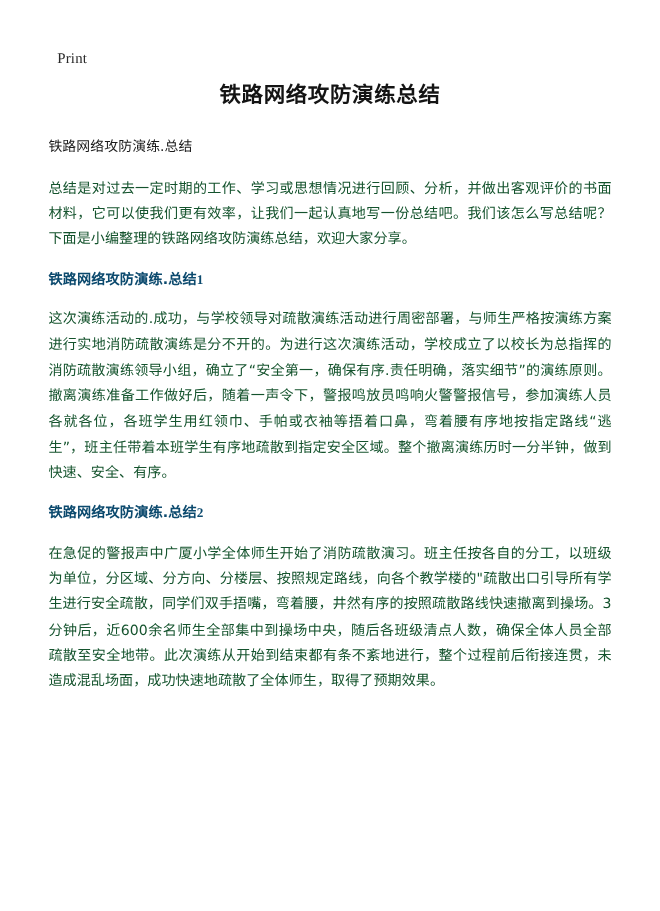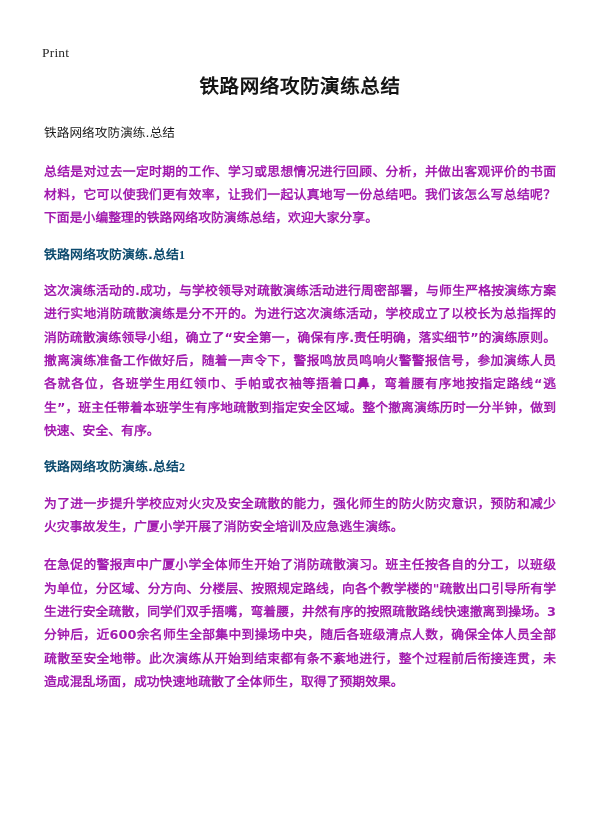--- a/index.html
+++ b/index.html
@@ -33,20 +33,21 @@
     height: 18px;
     line-height: 18px;
   }
   .print-link {
     font-family: "Liberation Serif", "DejaVu Serif", serif;
     font-size: 13.5px;
     color: #2a2a2a;
     text-decoration: none;
     letter-spacing: 0.2px;
     cursor: pointer;
+    margin-left: 10px;
   }
 
   
   .content {
     position: absolute;
     left: 44px;
     top: 74px;
     width: 512px;
   }
 
@@ -67,23 +68,22 @@
     color: #1b1b1b;
     letter-spacing: 0.1px;
   }
 
   p.para {
     font-size: 12.8px;
     line-height: 1.82;
     margin: 0 0 15px 0;
     text-align: justify;
     text-justify: inter-ideograph;
-    color: #a21caf;
+    color: #14532d;
     letter-spacing: 0.05px;
-    font-weight: bold;
   }
 
   h2.section-heading {
     font-size: 12.9px;
     font-weight: 700;
     line-height: 1.6;
     margin: 12px 0 14px 0;
     color: #0c4a6e;
     letter-spacing: 0.1px;
   }
@@ -113,17 +113,16 @@
     <p class="para lead-gap">总结是对过去一定时期的工作、学习或思想情况进行回顾、分析，并做出客观评价的书面材料，它可以使我们更有效率，让我们一起认真地写一份总结吧。我们该怎么写总结呢？下面是小编整理的铁路网络攻防演练总结，欢迎大家分享。</p>
 
     <h2 class="section-heading">
       <span>铁路网络攻防演练.总结</span><span class="idx">1</span>
     </h2>
     <p class="para">这次演练活动的.成功，与学校领导对疏散演练活动进行周密部署，与师生严格按演练方案进行实地消防疏散演练是分不开的。为进行这次演练活动，学校成立了以校长为总指挥的消防疏散演练领导小组，确立了“安全第一，确保有序.责任明确，落实细节”的演练原则。撤离演练准备工作做好后，随着一声令下，警报鸣放员鸣响火警警报信号，参加演练人员各就各位，各班学生用红领巾、手帕或衣袖等捂着口鼻，弯着腰有序地按指定路线“逃生”，班主任带着本班学生有序地疏散到指定安全区域。整个撤离演练历时一分半钟，做到快速、安全、有序。</p>
 
     <h2 class="section-heading">
       <span>铁路网络攻防演练.总结</span><span class="idx">2</span>
     </h2>
-    <p class="para">为了进一步提升学校应对火灾及安全疏散的能力，强化师生的防火防灾意识，预防和减少火灾事故发生，广厦小学开展了消防安全培训及应急逃生演练。</p>
     <p class="para">在急促的警报声中广厦小学全体师生开始了消防疏散演习。班主任按各自的分工，以班级为单位，分区域、分方向、分楼层、按照规定路线，向各个教学楼的"疏散出口引导所有学生进行安全疏散，同学们双手捂嘴，弯着腰，井然有序的按照疏散路线快速撤离到操场。3分钟后，近600余名师生全部集中到操场中央，随后各班级清点人数，确保全体人员全部疏散至安全地带。此次演练从开始到结束都有条不紊地进行，整个过程前后衔接连贯，未造成混乱场面，成功快速地疏散了全体师生，取得了预期效果。</p>
 
   </div>
 </div>
 
 </body></html>

